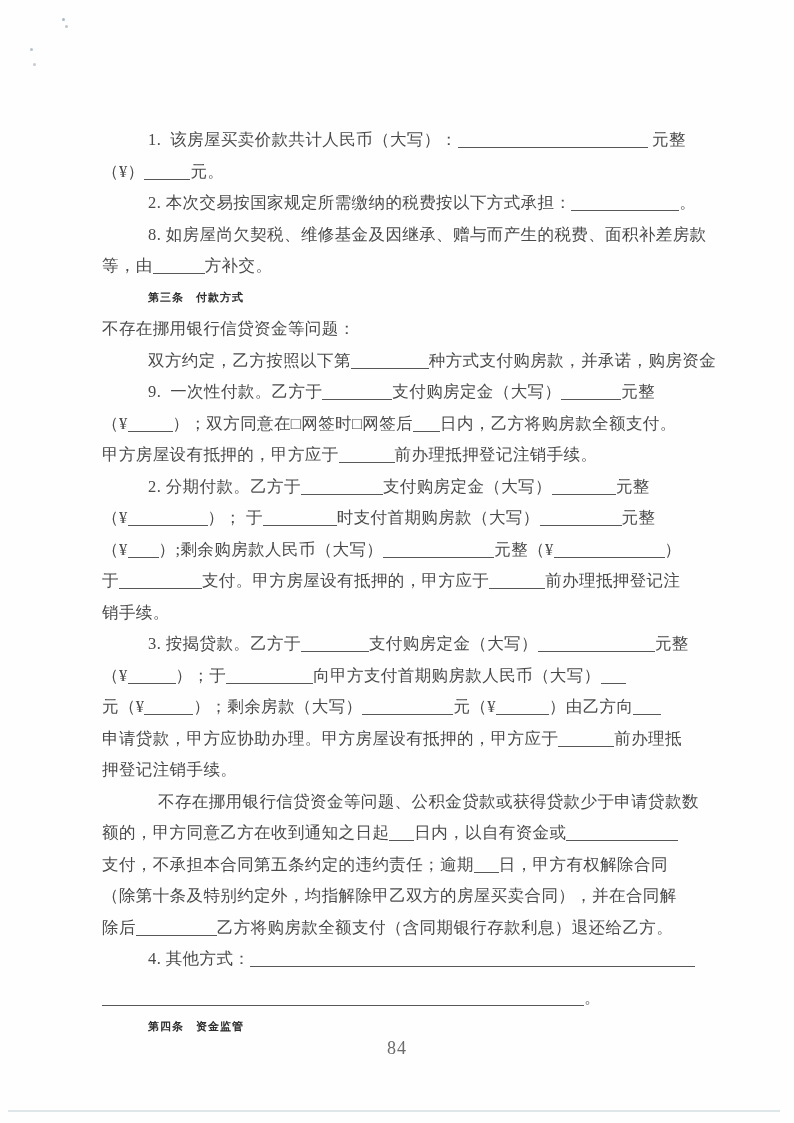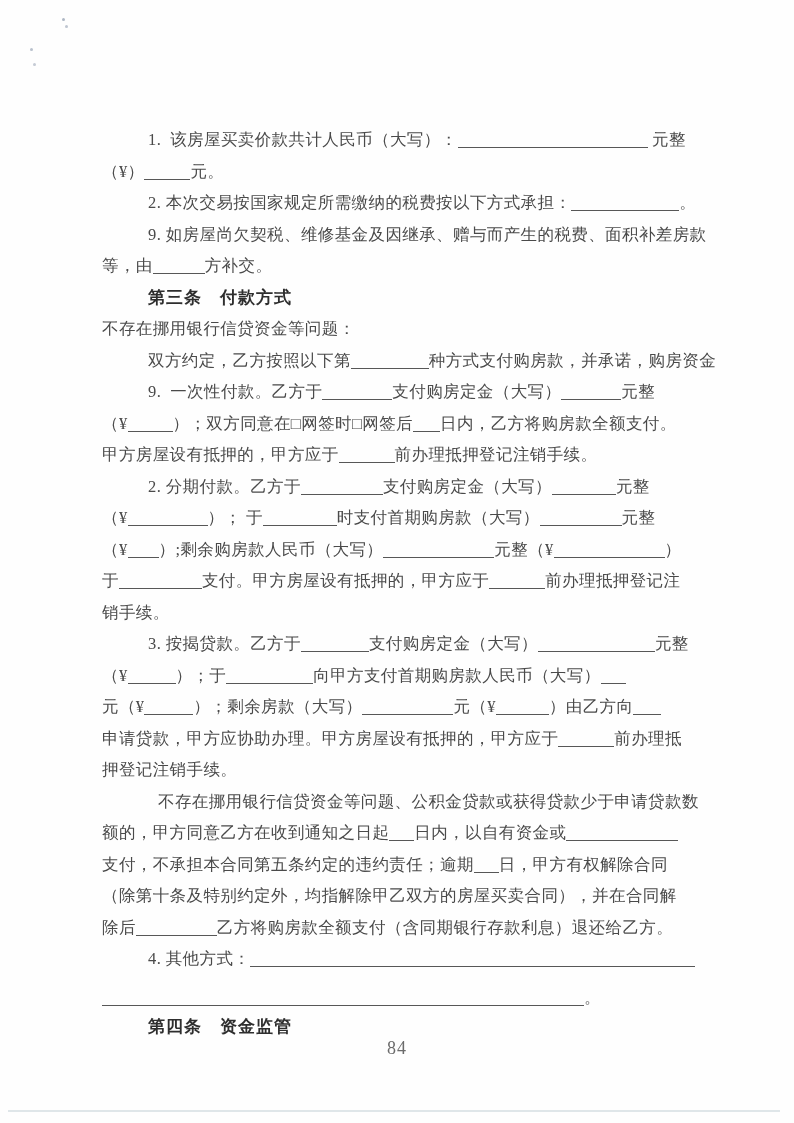--- a/index.html
+++ b/index.html
@@ -24,21 +24,21 @@
     white-space:pre;
     height:31.5px;
     line-height:31.5px;
     font-size:16.5px;
     color:#4a4a4a;
     letter-spacing:0.4px;
   }
   .line.bold {
     font-weight:bold;
     color:#2e2e2e;
-    font-size:17px;
+    font-size:11px;
     letter-spacing:1px;
   }
   .blank {
     display:inline-block;
     height:1em;
     border-bottom:1.5px solid #575757;
     transform:translateY(3px);
   }
   .page-number {
     position:absolute;
@@ -67,21 +67,21 @@
 
   <div class="speck" style="left:62px;top:18px;width:3px;height:3px;opacity:.7"></div>
   <div class="speck" style="left:65px;top:25px;width:3px;height:3px;opacity:.55"></div>
   <div class="speck" style="left:30px;top:48px;width:3px;height:3px;opacity:.6"></div>
   <div class="speck" style="left:33px;top:63px;width:3px;height:3px;opacity:.5"></div>
 
   <div class="doc-lines">
       <div class="line" style="padding-left: 46px;"><span>1.  该房屋买卖价款共计人民币（大写）：</span><span class="blank" style="width: 190px;"></span><span> 元整</span></div>
       <div class="line"><span>（¥）</span><span class="blank" style="width: 46px;"></span><span>元。</span></div>
       <div class="line" style="padding-left: 46px;"><span>2. 本次交易按国家规定所需缴纳的税费按以下方式承担：</span><span class="blank" style="width: 108px;"></span><span>。</span></div>
-      <div class="line" style="padding-left: 46px;"><span>9. 如房屋尚欠契税、维修基金及因继承、赠与而产生的税费、面积补差房款</span></div>
+      <div class="line" style="padding-left: 46px;"><span>8. 如房屋尚欠契税、维修基金及因继承、赠与而产生的税费、面积补差房款</span></div>
       <div class="line"><span>等，由</span><span class="blank" style="width: 52px;"></span><span>方补交。</span></div>
       <div class="line bold" style="padding-left: 46px;"><span>第三条　付款方式</span></div>
       <div class="line"><span>不存在挪用银行信贷资金等问题：</span></div>
       <div class="line" style="padding-left: 46px;"><span>双方约定，乙方按照以下第</span><span class="blank" style="width: 78px;"></span><span>种方式支付购房款，并承诺，购房资金</span></div>
       <div class="line" style="padding-left: 46px;"><span>9.  一次性付款。乙方于</span><span class="blank" style="width: 70px;"></span><span>支付购房定金（大写）</span><span class="blank" style="width: 60px;"></span><span>元整</span></div>
       <div class="line"><span>（¥</span><span class="blank" style="width: 45px;"></span><span>）；双方同意在□网签时□网签后</span><span class="blank" style="width: 27px;"></span><span>日内，乙方将购房款全额支付。</span></div>
       <div class="line"><span>甲方房屋设有抵押的，甲方应于</span><span class="blank" style="width: 56px;"></span><span>前办理抵押登记注销手续。</span></div>
       <div class="line" style="padding-left: 46px;"><span>2. 分期付款。乙方于</span><span class="blank" style="width: 82px;"></span><span>支付购房定金（大写）</span><span class="blank" style="width: 64px;"></span><span>元整</span></div>
       <div class="line"><span>（¥</span><span class="blank" style="width: 80px;"></span><span>）； 于</span><span class="blank" style="width: 74px;"></span><span>时支付首期购房款（大写）</span><span class="blank" style="width: 82px;"></span><span>元整</span></div>
       <div class="line"><span>（¥</span><span class="blank" style="width: 31px;"></span><span>）;剩余购房款人民币（大写）</span><span class="blank" style="width: 111px;"></span><span>元整（¥</span><span class="blank" style="width: 111px;"></span><span>）</span></div>

